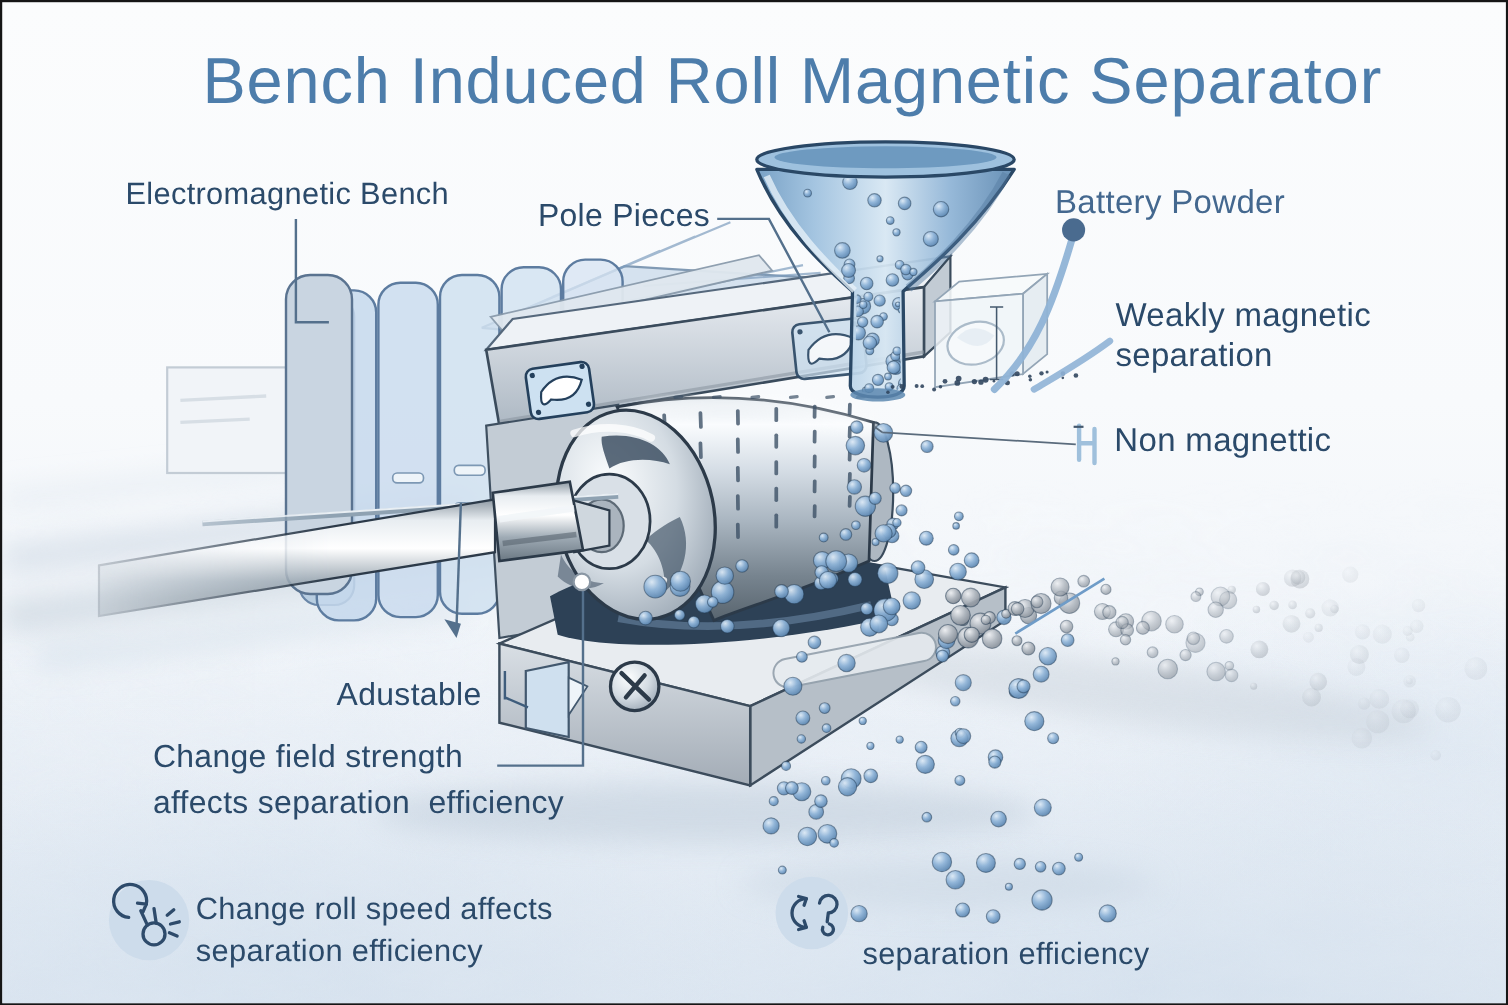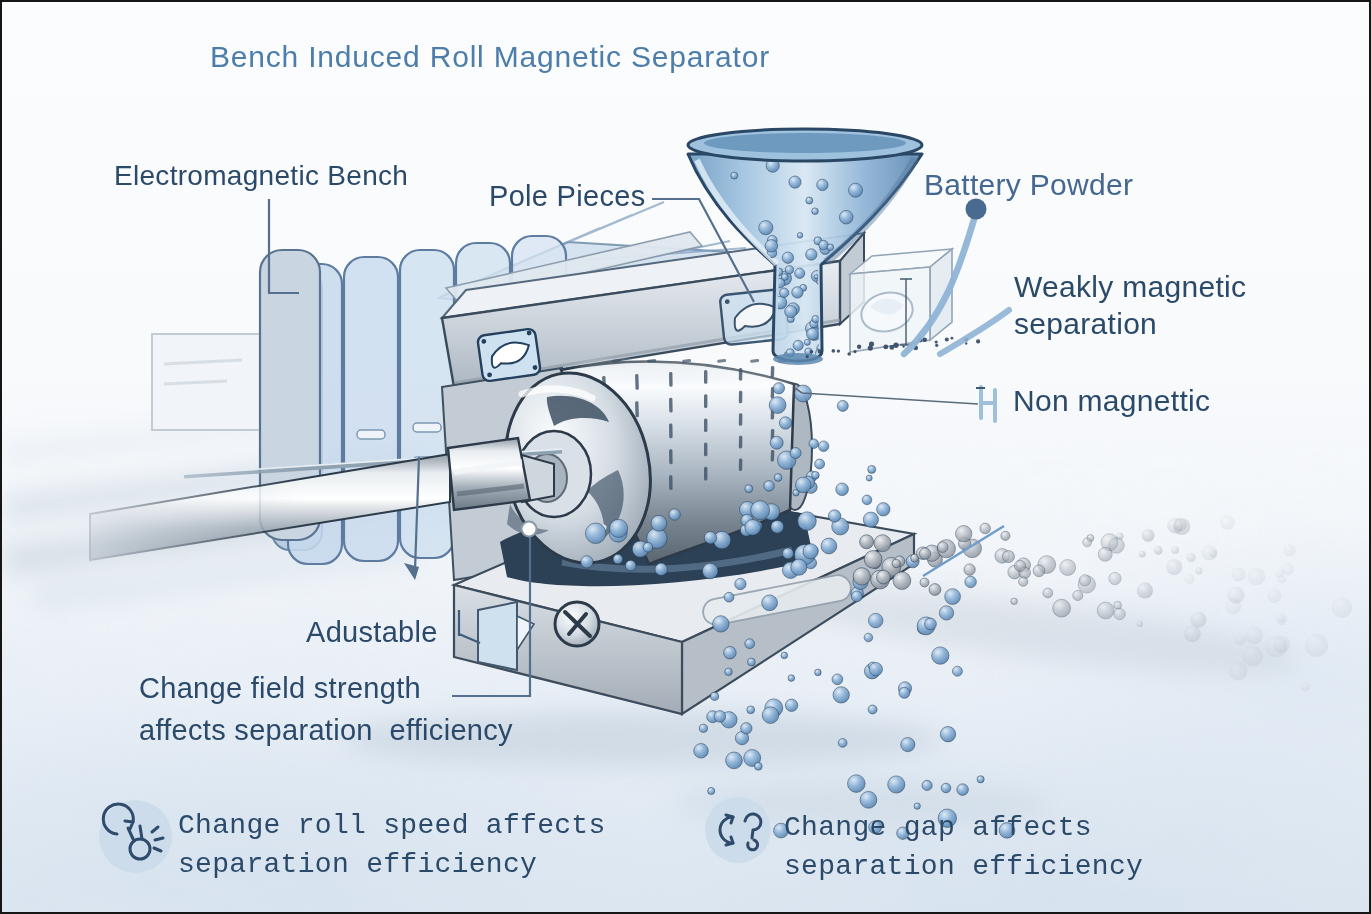--- a/index.html
+++ b/index.html
@@ -19,34 +19,34 @@
   svg.illu{position:absolute;left:0;top:0;}
   .lbl{
     position:absolute;
     color:var(--c-label,#2b4a6a);
     font-size:29px;
     letter-spacing:.3px;
     white-space:pre;
     line-height:1.0;
   }
   .title{
-    position:absolute;left:208px;top:38px;
-    font-size:30px;letter-spacing:.8px;
+    position:absolute;left:182px;top:38px;
+    font-size:59px;letter-spacing:.8px;
     color:var(--c-title,#4d7dab);
     white-space:pre;
   }
   .lbl.light{color:var(--c-label_light,#44688f);}
   .lbl.big{font-size:30px;}
   .footnote-icon{
     position:absolute;border-radius:50%;
     background:var(--c-icon_bg,#cddceb);
   }
   .fn-text{
     position:absolute;color:var(--c-label,#2b4a6a);
-    font-size:28px;letter-spacing:.3px;white-space:pre;font-family:Liberation Mono, monospace;
+    font-size:28px;letter-spacing:.3px;white-space:pre;
   }
 </style>
 </head>
 <body>
 
 <div class="stage">
 
 <svg class="illu" width="1371" height="914" viewBox="0 0 1371 914">
   <defs>
     <radialGradient id="pBlue" cx="35%" cy="30%" r="80%">
@@ -623,21 +623,21 @@
   <g>
     <path d="M 979,385 V 416 M 993,388 V 419 M 979,401 H 993" stroke="#9fc0dc" stroke-width="4" stroke-linecap="round" fill="none"></path>
     <path d="M 974,386 h 9" stroke="#44596e" stroke-width="2"></path>
   </g>
 </svg>
 
 <div class="title">Bench Induced Roll Magnetic Separator</div>
 
 <div class="lbl" style="left:112px;top:160px;font-size:28px">Electromagnetic Bench</div>
 <div class="lbl" style="left:487px;top:180px">Pole Pieces</div>
-<div class="lbl light big" style="left:922px;top:168px">Battery Powder</div>
+<div class="lbl light big" style="left:957px;top:168px">Battery Powder</div>
 <div class="lbl big" style="left:1012px;top:270px">Weakly magnetic</div>
 <div class="lbl big" style="left:1012px;top:307px">separation</div>
 <div class="lbl big" style="left:1011px;top:384px">Non magnettic</div>
 <div class="lbl" style="left:304px;top:616px">Adustable</div>
 <div class="lbl" style="left:137px;top:672px">Change field strength</div>
 <div class="lbl" style="left:137px;top:714px">affects separation  efficiency</div>
 
 <div class="footnote-icon" style="left:97px;top:798px;width:73px;height:73px">
   <svg width="73" height="73" viewBox="0 0 73 73">
     <g stroke="var(--c-icon_stroke,#2e4b6b)" stroke-width="3" fill="none" stroke-linecap="round" stroke-linejoin="round">
@@ -655,16 +655,15 @@
 <div class="footnote-icon" style="left:703px;top:795px;width:66px;height:66px">
   <svg width="66" height="66" viewBox="0 0 66 66">
     <g stroke="var(--c-icon_stroke,#2e4b6b)" stroke-width="3" fill="none" stroke-linecap="round" stroke-linejoin="round">
       <path d="M 28,20 A 13,13 0 1 0 28,46"></path>
       <path d="M 28,20 l -7,-2 M 28,20 l -2,6 M 28,46 l -7,2 M 28,46 l -2,-6"></path>
       <path d="M 40,24 a 8,8 0 1 1 8,9 l -1,8"></path>
       <path d="M 43,46 a 5,5 0 1 0 6,-3"></path>
     </g>
   </svg>
 </div>
-<div class="fn-text" style="left:782px;top:810px">Change gap affects</div>
 <div class="fn-text" style="left:782px;top:849px">separation efficiency</div>
 
 </div>
 
 </body></html>

